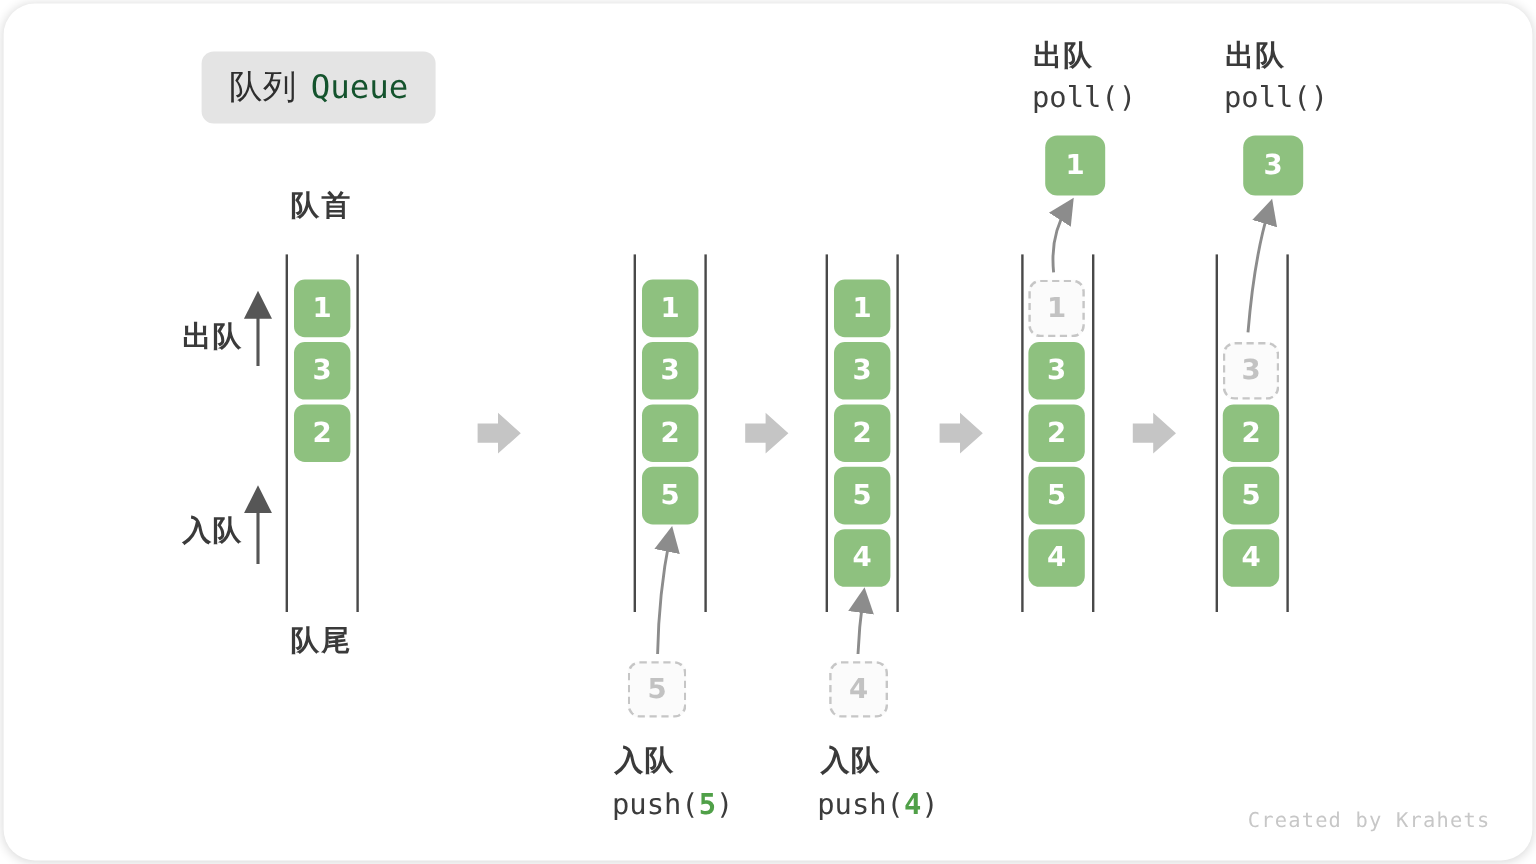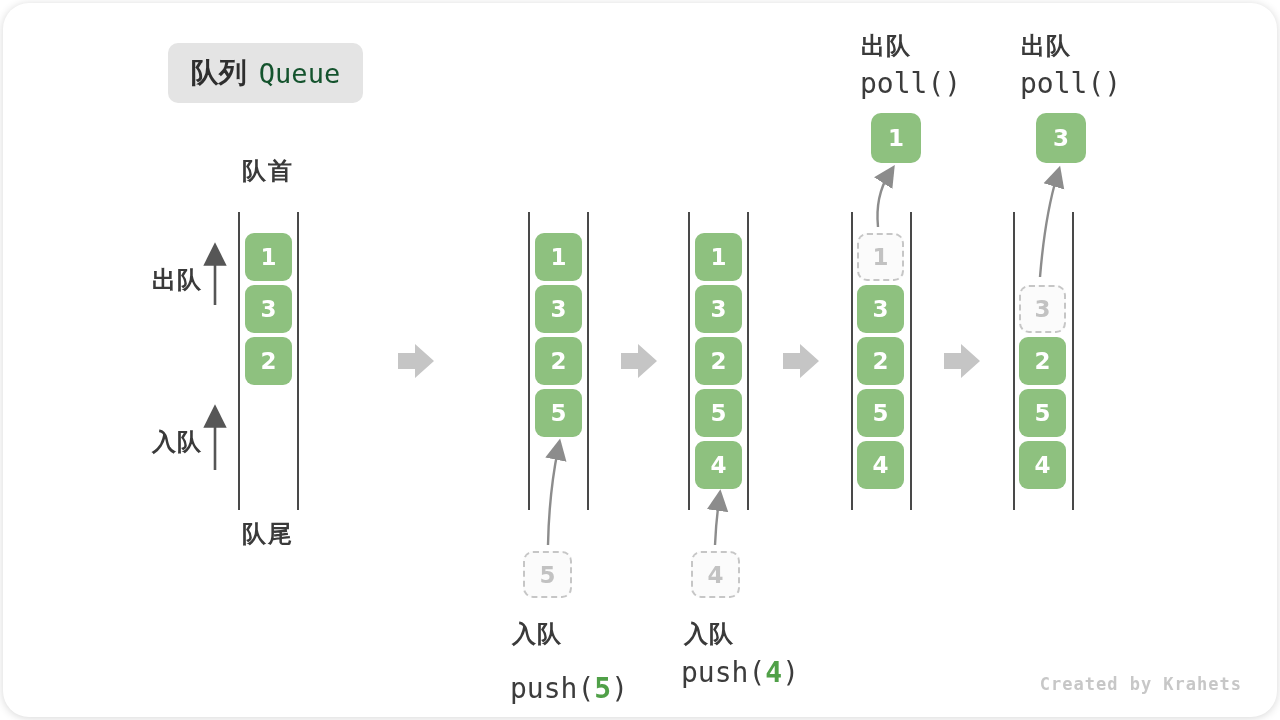--- a/index.html
+++ b/index.html
@@ -13,43 +13,43 @@
   *{margin:0;padding:0;box-sizing:border-box;}
   html,body{width:1280px;height:720px;background:#ffffff;overflow:hidden;
     font-family:"Liberation Sans",sans-serif;}
   .stage{position:relative;width:1280px;height:720px;}
   .card{position:absolute;left:3px;top:3px;right:3px;bottom:3px;background:#ffffff;
     border-radius:26px;box-shadow:0 1px 9px rgba(0,0,0,0.16);}
   .overlay{position:absolute;left:0;top:0;width:1280px;height:720px;pointer-events:none;}
 
   .badge{position:absolute;left:168px;top:43px;width:195px;height:60px;background:#e4e4e4;
     border-radius:10px;display:flex;align-items:center;justify-content:center;gap:12px;}
-  .badge-zh{font-weight:700;font-size:28px;color:#2e2e2e;}
+  .badge-zh{font-weight:400;font-size:28px;color:#2e2e2e;}
   .badge-en{font-family:"DejaVu Sans Mono",monospace;font-size:27px;color:#14532d;}
 
   .zh-label{position:absolute;font-weight:700;font-size:24px;color:var(--ink);
     letter-spacing:1px;white-space:nowrap;}
-  .code{position:absolute;font-family:"DejaVu Sans Mono",monospace;font-size:28px;
+  .code{position:absolute;font-family:"DejaVu Sans Mono",monospace;font-size:24px;
     color:#3c3c3c;white-space:nowrap;}
   .code .arg{color:var(--code-green);font-weight:700;}
 
   .wall{position:absolute;top:212px;height:298px;width:1.6px;background:#494949;}
 
   .block{position:absolute;width:47px;height:48px;border-radius:9px;background:var(--green);
     color:#ffffff;font-family:"DejaVu Sans",sans-serif;font-weight:700;font-size:23px;
     display:flex;align-items:center;justify-content:center;}
   .out-block{width:50px;height:50px;border-radius:10px;}
   .ghost{position:absolute;width:47px;height:48px;border-radius:10px;background:#fbfbfb;
     border:2px dashed var(--ghost-border);color:var(--ghost-text);
     font-family:"DejaVu Sans",sans-serif;font-weight:600;font-size:23px;
     display:flex;align-items:center;justify-content:center;}
   .ghost.below{width:49px;height:47px;}
 
   .watermark{position:absolute;right:38px;top:674px;font-family:"DejaVu Sans Mono",monospace;
-    font-size:17px;color:#c7c7c7;letter-spacing:1px;font-weight:bold;}
+    font-size:17px;color:#c7c7c7;letter-spacing:1px;}
   .center60{width:60px;text-align:center;letter-spacing:2px;}
 </style>
 </head>
 <body>
 
 <div class="stage">
   <div class="card"></div>
 
   <svg class="overlay" viewBox="0 0 1280 720">
     <defs>
@@ -99,21 +99,21 @@
 
   <div>
     <div class="wall" style="left:528px;"></div>
     <div class="wall" style="left:587px;"></div>
     <div class="block" style="left:535px;top:233px;">1</div>
     <div class="block" style="left:535px;top:285px;">3</div>
     <div class="block" style="left:535px;top:337px;">2</div>
     <div class="block" style="left:535px;top:389px;">5</div>
     <div class="ghost below" style="left:523px;top:551px;">5</div>
     <div class="zh-label" style="left:512px;top:618px;">入队</div>
-    <div class="code" style="left:510px;top:672px;"><span>push(</span><span class="arg">5</span><span>)</span></div>
+    <div class="code" style="left:510px;top:656px;"><span>push(</span><span class="arg">5</span><span>)</span></div>
   </div>
 
   <div>
     <div class="wall" style="left:688px;"></div>
     <div class="wall" style="left:747px;"></div>
     <div class="block" style="left:695px;top:233px;">1</div>
     <div class="block" style="left:695px;top:285px;">3</div>
     <div class="block" style="left:695px;top:337px;">2</div>
     <div class="block" style="left:695px;top:389px;">5</div>
     <div class="block" style="left:695px;top:441px;">4</div>

